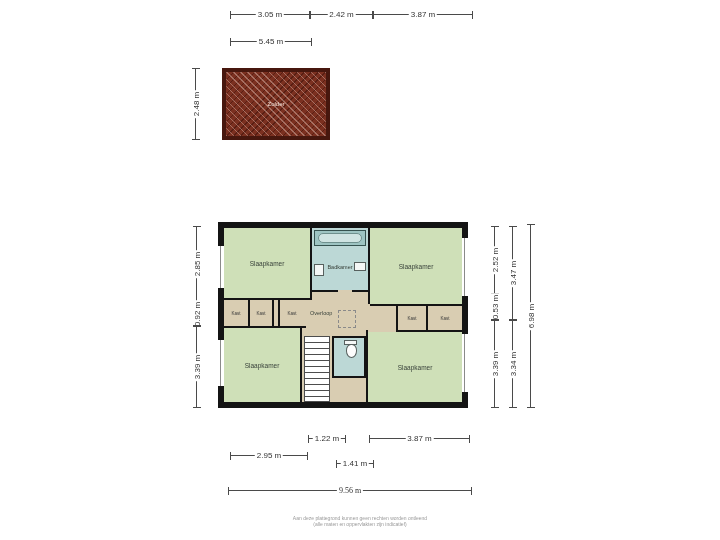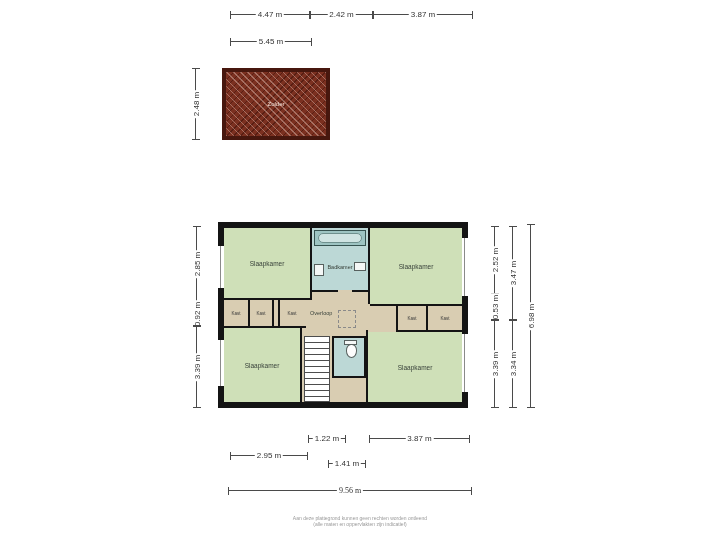--- a/index.html
+++ b/index.html
@@ -43,21 +43,21 @@
   .wash{position:absolute;border:1px dashed #8a8a8a;box-sizing:border-box;}
   .caption{position:absolute;left:50%;transform:translateX(-50%);text-align:center;
            font-size:5px;line-height:6px;color:#9a9a9a;white-space:nowrap;}
 </style>
 </head>
 <body>
 
 <div class="canvas">
 
   <div class="dimh" style="left:230px;top:14px;width:80px;">
-    <span class="dlabel">4.47 m</span>
+    <span class="dlabel">3.05 m</span>
   </div>
   <div class="dimh" style="left:310px;top:14px;width:63px;">
     <span class="dlabel">2.42 m</span>
   </div>
   <div class="dimh" style="left:373px;top:14px;width:100px;">
     <span class="dlabel">3.87 m</span>
   </div>
 
   <div class="dimh" style="left:230px;top:41px;width:82px;">
     <span class="dlabel">5.45 m</span>
@@ -182,21 +182,21 @@
 
   <div class="dimh" style="left:230px;top:455px;width:78px;">
     <span class="dlabel">2.95 m</span>
   </div>
   <div class="dimh" style="left:308px;top:438px;width:38px;">
     <span class="dlabel">1.22 m</span>
   </div>
   <div class="dimh" style="left:369px;top:438px;width:101px;">
     <span class="dlabel">3.87 m</span>
   </div>
-  <div class="dimh" style="left:328px;top:463px;width:38px;text-decoration:underline;">
+  <div class="dimh" style="left:336px;top:463px;width:38px;text-decoration:underline;">
     <span class="dlabel">1.41 m</span>
   </div>
   <div class="dimh" style="left:228px;top:490px;width:244px;font-family:Liberation Serif, serif;">
     <span class="dlabel">9.56 m</span>
   </div>
 
   <div class="caption" style="top:515px;">
     <div>Aan deze plattegrond kunnen geen rechten worden ontleend</div>
     <div>(alle maten en oppervlakten zijn indicatief)</div>
   </div>

